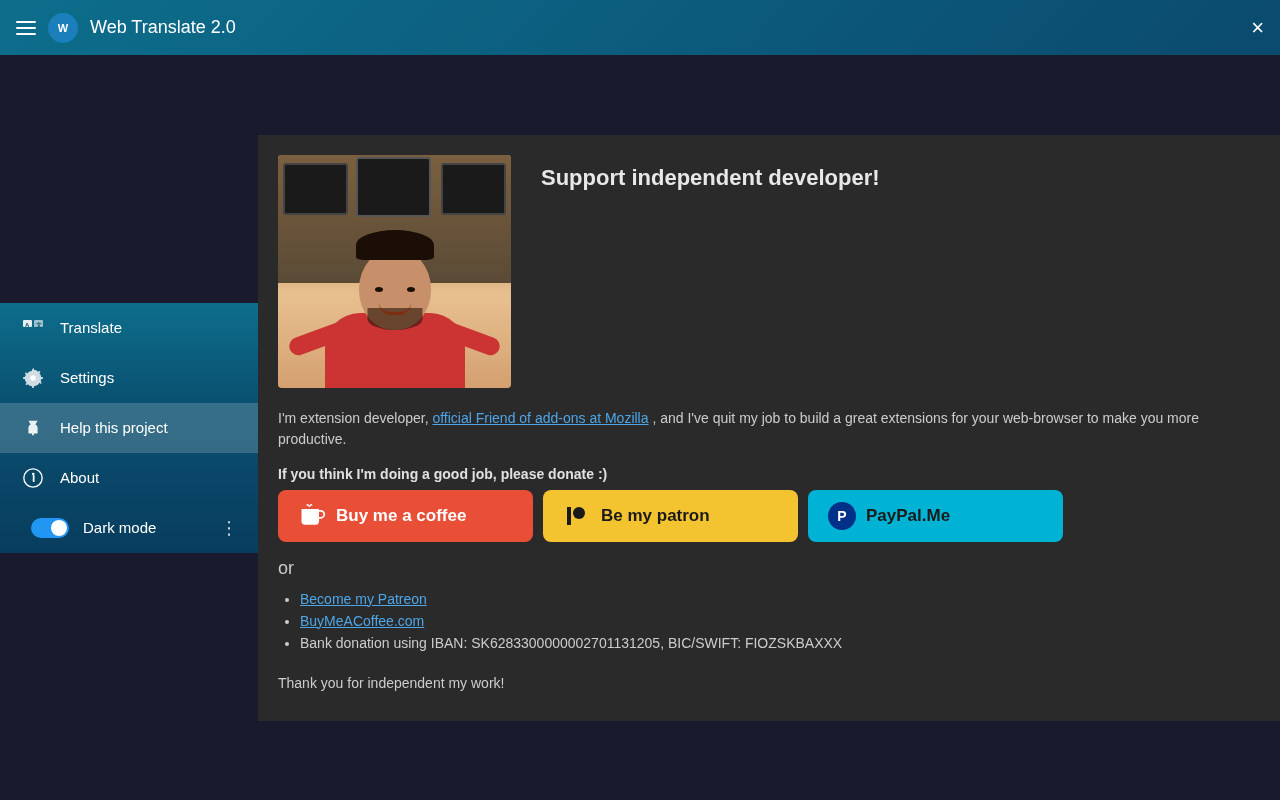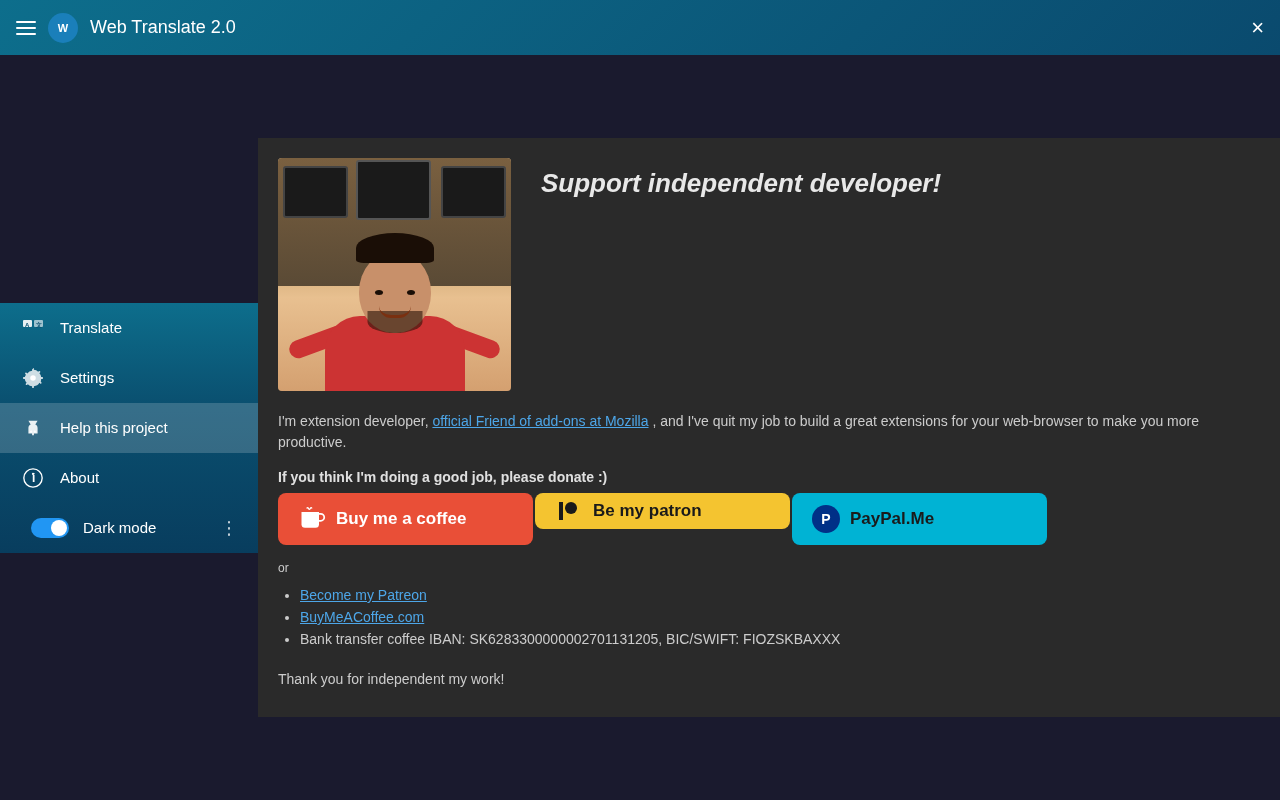--- a/index.html
+++ b/index.html
@@ -217,25 +217,24 @@
       background: #1a1a1a;
       border: 2px solid #444;
       border-radius: 3px;
     }
 
     .support-text-area {
       flex: 1;
       padding-top: 10px;
     }
     .support-headline {
-      font-size: 26px;
+      font-size: 22px;
       font-weight: 600;
       color: #e8e8e8;
       margin-bottom: 16px;
-      font-style: italic;
     }
 
     .hello-text {
       margin-bottom: 16px;
       font-size: 14px;
       color: #ccc;
       line-height: 1.5;
     }
     .description-text {
       margin-bottom: 16px;
@@ -246,21 +245,21 @@
     .donate-prompt {
       font-weight: bold;
       font-size: 14px;
       color: #e0e0e0;
       margin-bottom: 8px;
     }
 
     
     .donation-buttons {
       display: flex;
-      gap: 2px;
+      gap: 10px;
       margin-bottom: 16px;
     }
     .btn-coffee {
       background: #e94f37;
       border: none;
       border-radius: 8px;
       padding: 0 20px;
       height: 52px;
       display: flex;
       align-items: center;
@@ -270,21 +269,21 @@
       font-size: 17px;
       font-weight: 600;
       flex: 1;
       max-width: 255px;
     }
     .btn-patron {
       background: #f4c430;
       border: none;
       border-radius: 8px;
       padding: 0 20px;
-      height: 36px;
+      height: 52px;
       display: flex;
       align-items: center;
       gap: 10px;
       cursor: pointer;
       color: #1a1a1a;
       font-size: 17px;
       font-weight: 700;
       flex: 1;
       max-width: 255px;
     }
@@ -309,21 +308,21 @@
       height: 28px;
       display: flex;
       align-items: center;
       justify-content: center;
       flex-shrink: 0;
       font-size: 20px;
     }
 
     .or-text {
       margin-bottom: 12px;
-      font-size: 12px;
+      font-size: 18px;
       color: #ccc;
     }
     .links-list {
       list-style: disc;
       padding-left: 22px;
       margin-bottom: 24px;
     }
     .links-list li {
       margin-bottom: 6px;
       font-size: 14px;
@@ -498,20 +497,20 @@
     <p class="or-text">or</p>
 
     <ul class="links-list">
       <li>
         <a href="#" class="mozilla-link">Become my Patreon</a>
       </li>
       <li>
         <a href="#" class="mozilla-link">BuyMeACoffee.com</a>
       </li>
       <li>
-        <span class="bank-transfer-text">Bank transfer coffee IBAN: SK6283300000002701131205, BIC/SWIFT: FIOZSKBAXXX</span>
+        <span class="bank-transfer-text">Bank donation using IBAN: SK6283300000002701131205, BIC/SWIFT: FIOZSKBAXXX</span>
       </li>
     </ul>
 
     <p class="thank-you">Thank you for independent my work!</p>
 
   </div>
 </div>
 
 </body></html>

